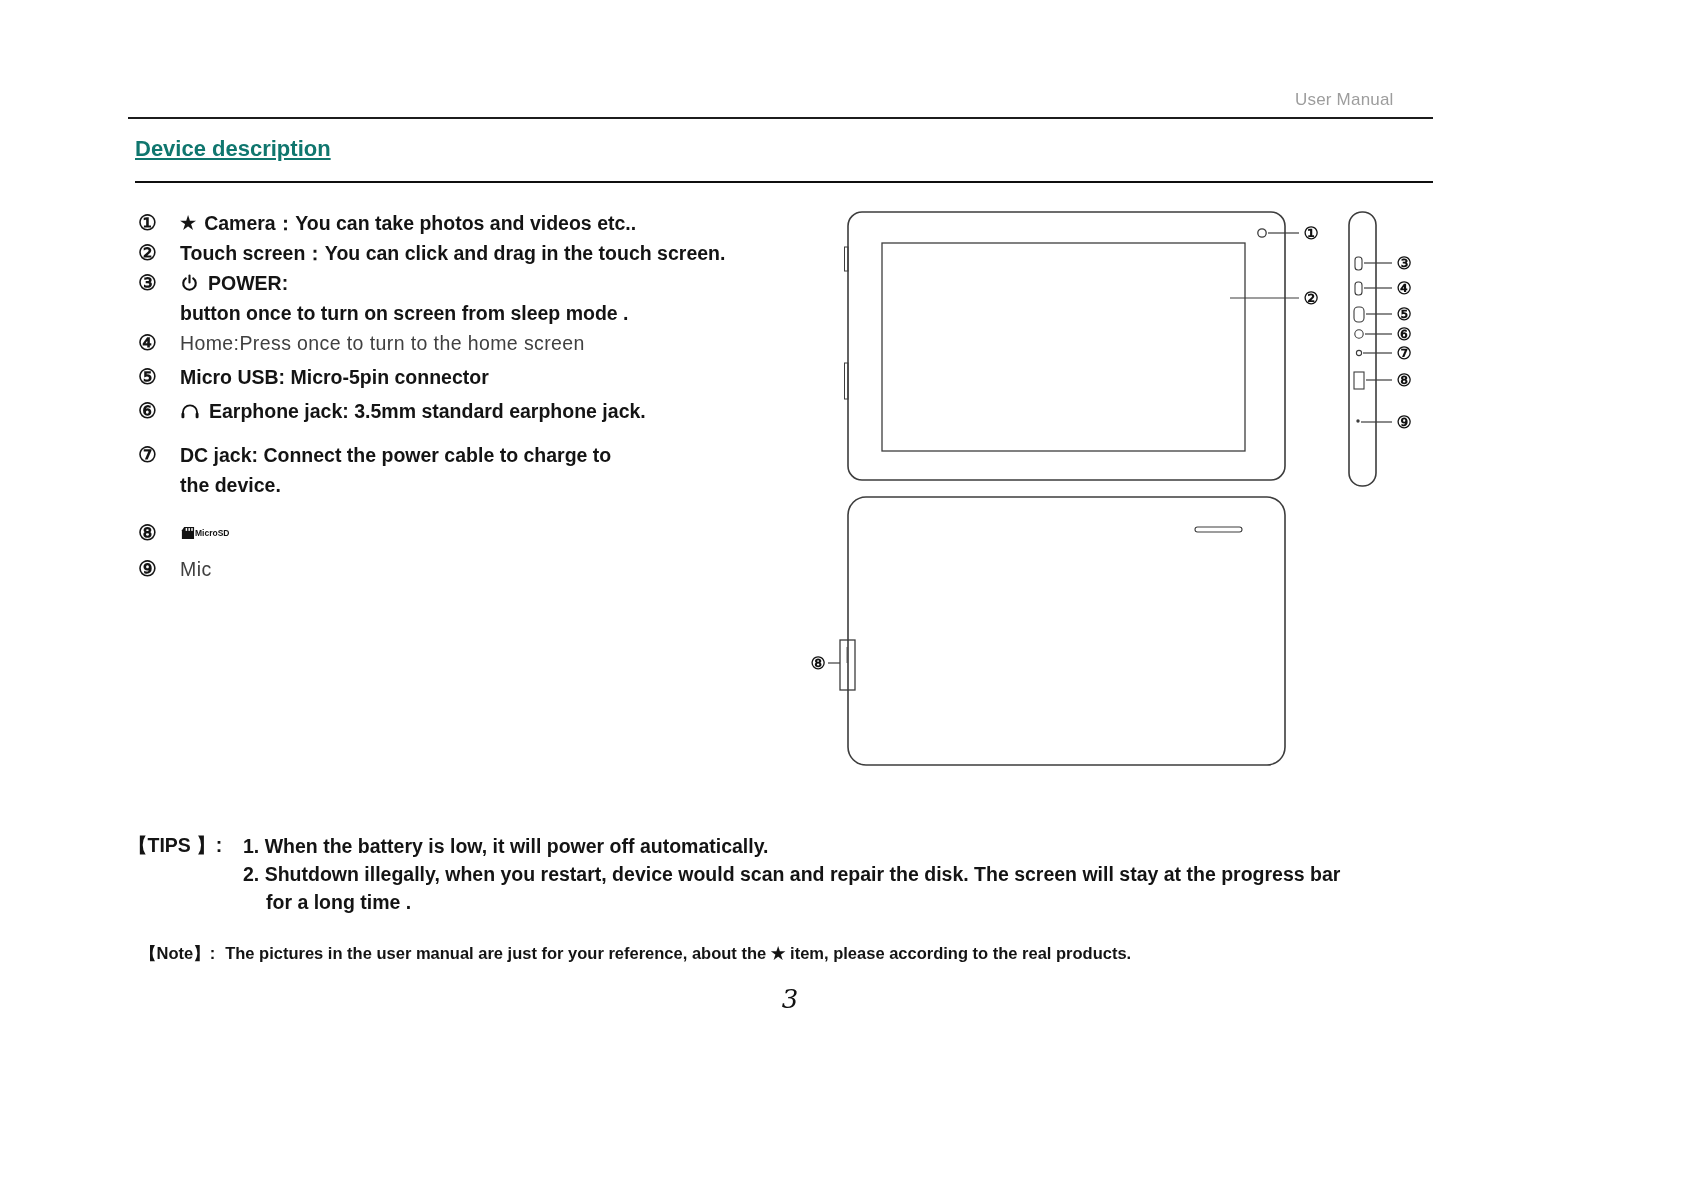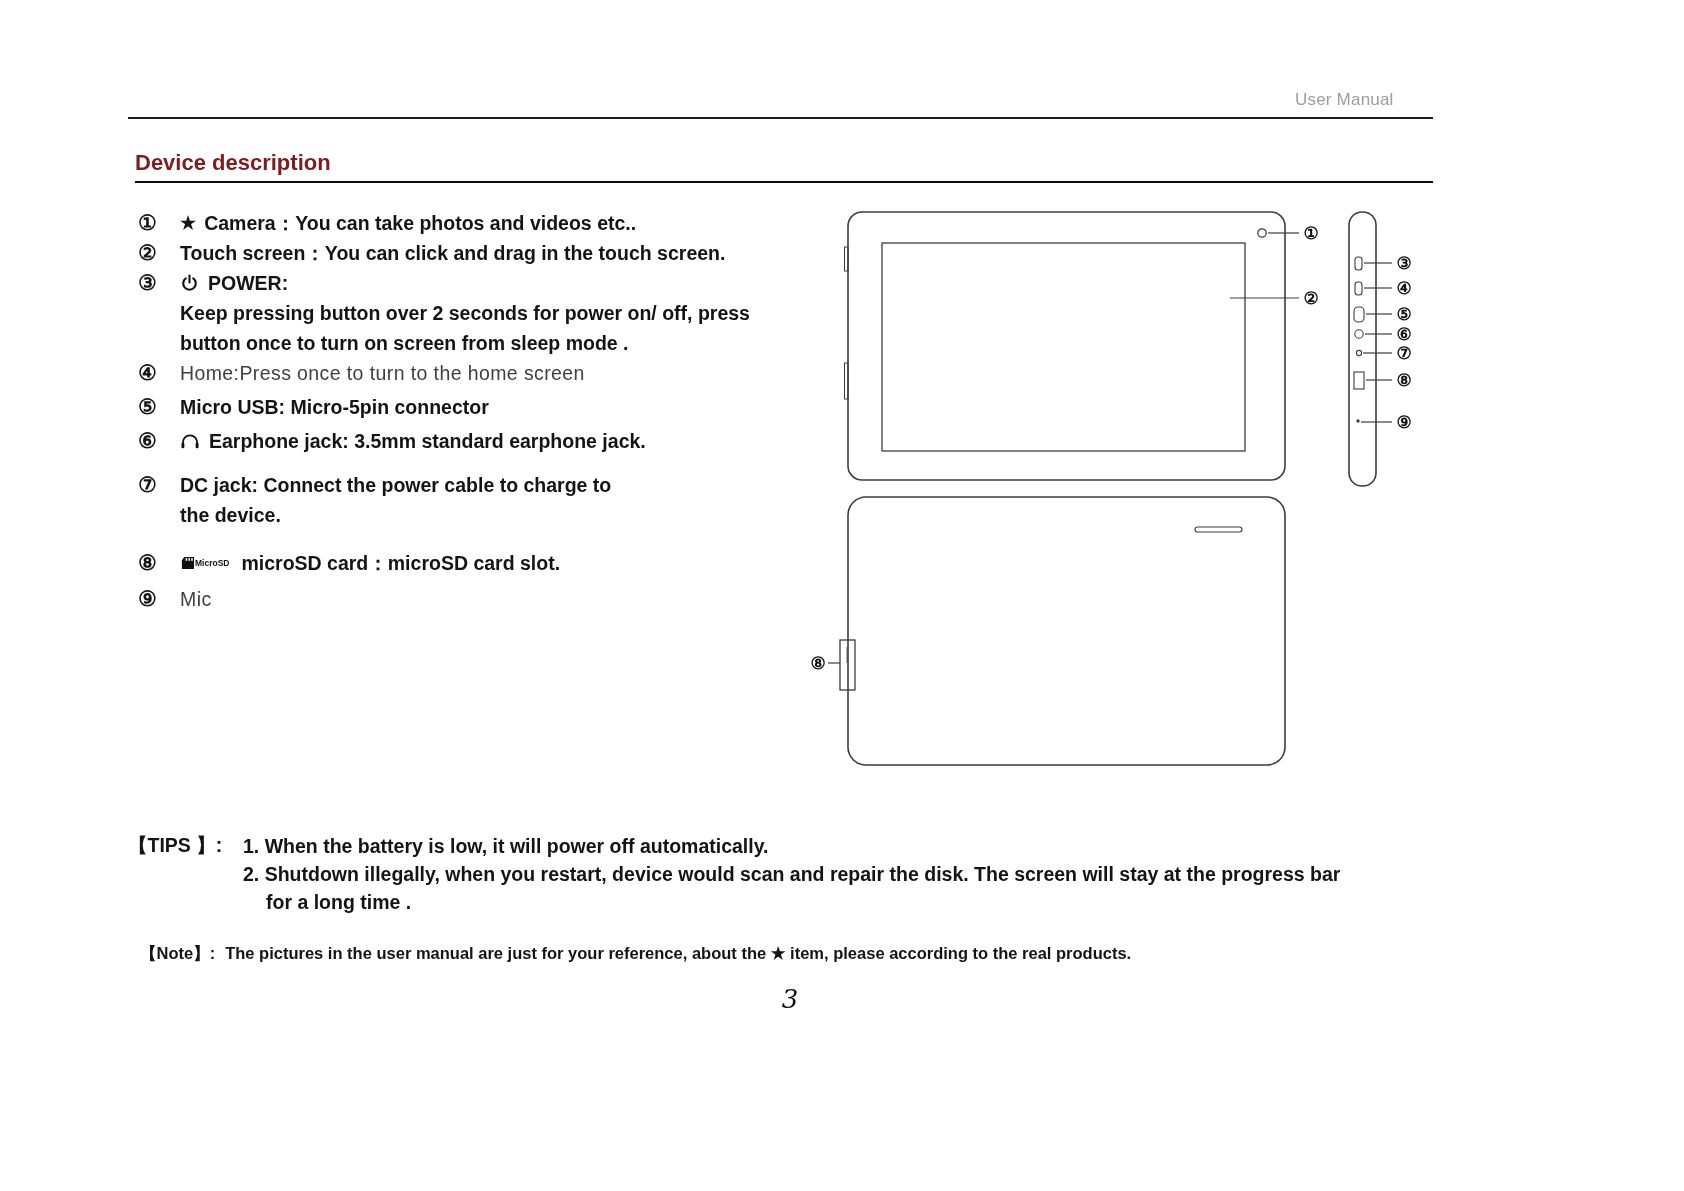--- a/index.html
+++ b/index.html
@@ -14,22 +14,22 @@
   .header-title {
     position:absolute; top:90px; left:1295px; width:120px;
     font-size:17px; color:#9d9d9d; letter-spacing:.2px;
   }
   .header-rule {
     position:absolute; left:128px; top:117px; width:1305px; height:2px; background:#1c1c1c;
   }
 
   
   .section-title {
-    position:absolute; left:135px; top:150px;
-    font-size:22px; font-weight:700; color:#7f1d1d;
+    position:absolute; left:135px; top:136px;
+    font-size:22px; font-weight:700; color:#0f766e;text-decoration:underline;
   }
   .section-rule {
     position:absolute; left:135px; top:181px; width:1298px; height:2px; background:#0f0f0f;
   }
 
   
   .device-list {
     position:absolute; left:138px; top:208px; width:760px;
     font-size:19.5px; font-weight:700; color:#141414;
   }
@@ -105,23 +105,20 @@
 
     <div class="row">
       <span class="num">③</span>
       <span class="pw-icon">
         <svg viewBox="0 0 20 20" width="19" height="19" aria-hidden="true">
           <path d="M10 1.5 v7.5" stroke="#111" stroke-width="2.2" fill="none" stroke-linecap="round"></path>
           <path d="M6.1 4.6 a6.6 6.6 0 1 0 7.8 0" stroke="#111" stroke-width="2.2" fill="none" stroke-linecap="round"></path>
         </svg>
       </span>
       <span>POWER:</span>
-    </div>
-    <div class="row cont">
-      <span>Keep pressing button over 2 seconds for power on/ off, press</span>
     </div>
     <div class="row cont">
       <span>button once to turn on screen from sleep mode .</span>
     </div>
 
     <div class="row">
       <span class="num">④</span>
       <span class="light">Home:Press once to turn to the home screen</span>
     </div>
 
@@ -154,21 +151,20 @@
       <span class="num">⑧</span>
       <span class="sd-icon">
         <svg viewBox="0 0 16 15" width="15" height="14" aria-hidden="true">
           <path d="M4.5 1 h10.5 v13 h-13 v-9.5 l2.5 -3.5 z" fill="#111"></path>
           <rect x="6" y="2.2" width="1.6" height="3" fill="#fff"></rect>
           <rect x="9" y="2.2" width="1.6" height="3" fill="#fff"></rect>
           <rect x="12" y="2.2" width="1.6" height="3" fill="#fff"></rect>
         </svg>
         <span class="sd-label">MicroSD</span>
       </span>
-      <span>microSD card：microSD card slot.</span>
     </div>
 
     <div class="row mt6">
       <span class="num">⑨</span>
       <span class="light">Mic</span>
     </div>
 
   </div>
 
   <svg class="diagram" viewBox="0 0 650 600" width="650" height="600">

